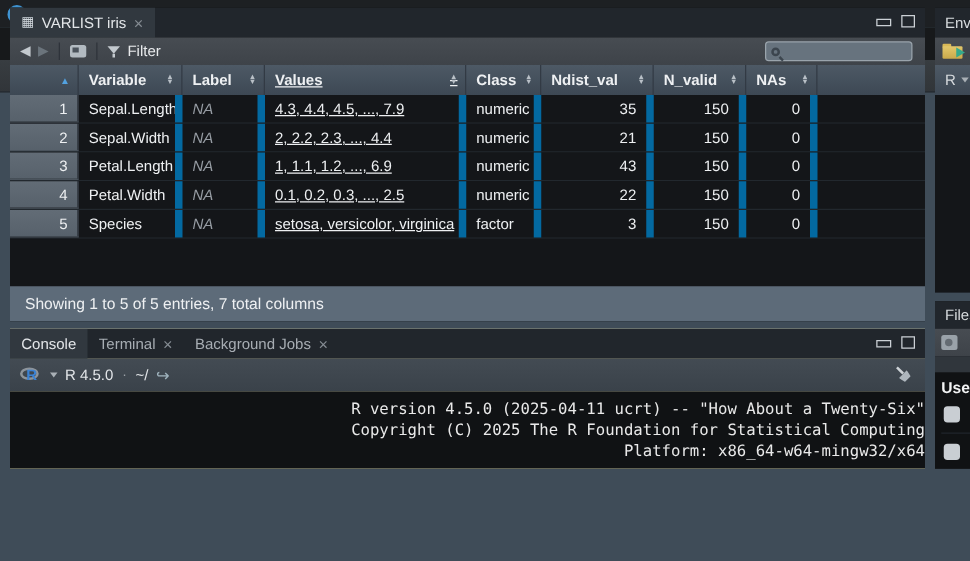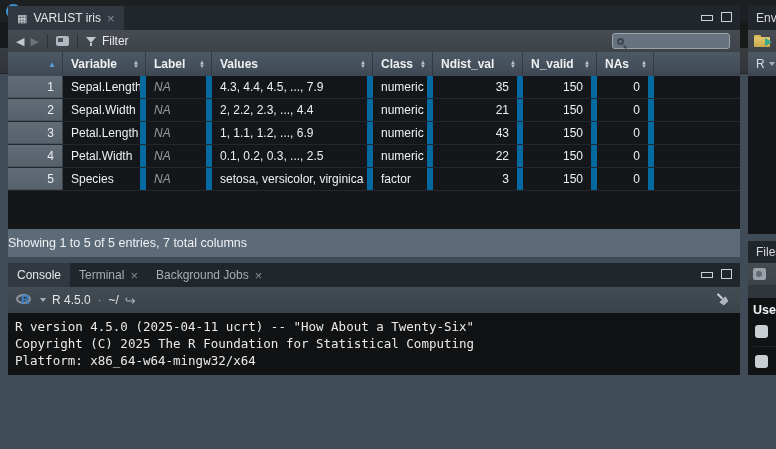--- a/index.html
+++ b/index.html
@@ -98,44 +98,44 @@
   .th { display:flex; align-items:center; padding:0 6px 0 8px; border-right:1px solid #323a44; white-space:nowrap; overflow:hidden; }
   .th .lbl { flex:1; }
   .sort-both { display:flex; flex-direction:column; line-height:4px; font-size:6px; color:#b9c0c7; margin-left:4px; }
   .sort-asc { color:#53a2e0; font-size:8px; margin-left:auto; }
   .tbl-row { height:23px; display:flex; border-bottom:1px solid #22282e; background:#141619; }
   .td { display:flex; align-items:center; padding:0 8px; border-right:6px solid #0369a1; white-space:nowrap; overflow:hidden; }
   .td-num { justify-content:flex-end; background:linear-gradient(#626c76,#57616b); border-right:1px solid #39414a;
             border-bottom:1px solid #4a535c; font-size:12px; }
   .td-right { justify-content:flex-end; }
   .na { color:#969ca3; font-style:italic; }
-  .w-num{width:55px;} .w-var{width:83px;} .w-lab{width:66px;} .w-val{width:161px;}
+  .w-num{width:55px;} .w-var{width:83px;} .w-lab{width:66px;} .w-val{width:161px;text-decoration:underline;}
   .w-cls{width:60px;} .w-nd{width:90px;} .w-nv{width:74px;justify-content:flex-end;} .w-na{width:57px;}
   .tbl-filler { height:38px; background:#141619; }
   .viewer-status { height:28px; background:#5d6b79; color:#eef0f2; font-size:12.5px;
-                   display:flex; align-items:center; }
+                   display:flex; align-items:center; padding-left:12px; }
 
   
   .console-pane { left:8px; top:263px; width:732px; height:112px; background:#fef9c3; }
   .console-toolbar { height:26px; background:linear-gradient(#434b53,#3a424a); display:flex; align-items:center;
                      gap:6px; padding:0 8px; position:relative; }
   .icon-rlogo { position:relative; width:18px; height:14px; }
   .icon-rlogo .ring { position:absolute; left:0; top:1px; width:15px; height:10px; border:2px solid #8d949b; border-radius:50%; }
   .icon-rlogo .ltr { position:absolute; left:5px; top:0px; color:#3b82d4; font-weight:bold; font-size:12px; }
   .console-ver { color:#e3e6e9; font-size:12px; }
   .console-dot { color:#9aa0a6; font-size:11px; margin:0 1px; }
   .console-cwd { color:#e3e6e9; font-size:12px; }
   .icon-jump { color:#9fb3bd; font-size:13px; line-height:1; }
   .icon-broom { position:absolute; right:10px; top:5px; width:15px; height:15px; transform:rotate(-45deg);
                 display:flex; flex-direction:column; align-items:center; }
   .icon-broom .handle { width:2px; height:7px; background:#cfd4d8; }
   .icon-broom .head { width:9px; height:6px; background:#aeb6bd; clip-path:polygon(0 0,100% 0,85% 100%,15% 100%); }
   .console-body { height:62px; background:#101214; padding:5px 0 0 7px;
                   font-family:"DejaVu Sans Mono", monospace; font-size:12.5px; line-height:17px; color:#e9e9e9; }
-  .console-line { white-space:pre; }
+  .console-line { white-space:pre;text-align:right; }
 
   
   .right-top { left:748px; top:6px; width:28px; height:228px; }
   .right-bottom { left:748px; top:241px; width:28px; height:134px; }
   .rt-tabbar { height:24px; background:#21262c; display:flex; align-items:center; padding-left:8px;
                color:#d7dbde; font-size:12px; white-space:nowrap; overflow:hidden; }
   .rt-toolbar { height:22px; background:linear-gradient(#474c52,#3e4349); display:flex; align-items:center; padding-left:6px; }
   .rt-subheader { height:24px; background:linear-gradient(#4d5965,#3d4854); display:flex; align-items:center;
                   gap:4px; padding-left:8px; color:#d7dbde; font-size:12px; }
   .rt-content { background:#141619; height:158px; }

